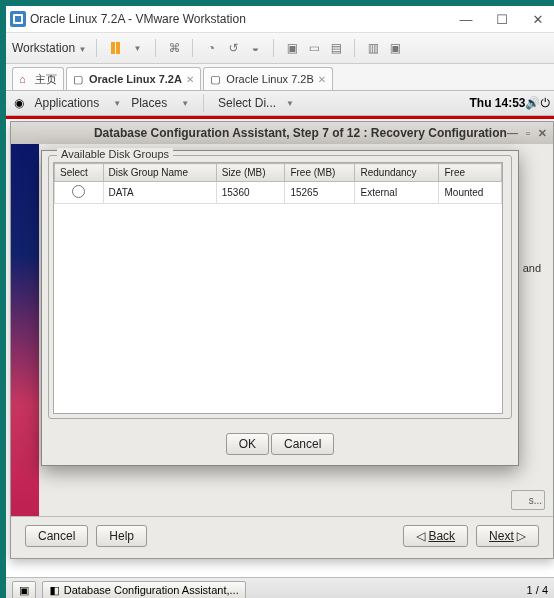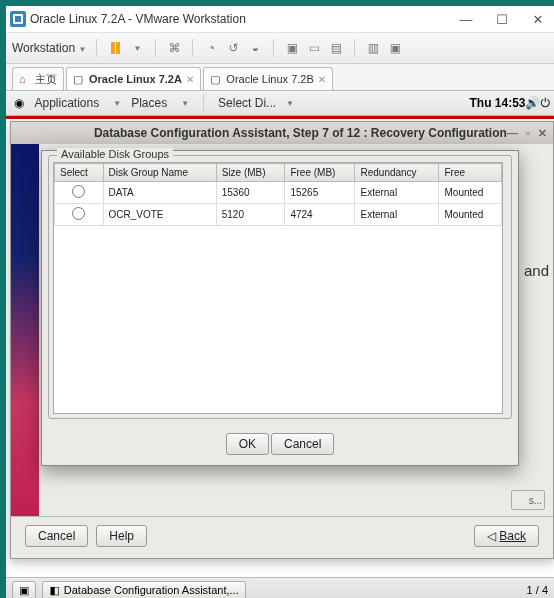--- a/index.html
+++ b/index.html
@@ -32,21 +32,21 @@
 .gnome-bar .right{margin-left:auto;display:flex;}
 .red-stripe{height:3px;background:#c00}
 
 .dbca{position:absolute;top:30px;left:4px;right:4px;height:436px;background:#eceae6;border:1px solid #999;box-shadow:0 4px 10px rgba(0,0,0,0.25)}
 .dbca-title{height:22px;background:linear-gradient(#dedcd8,#c8c5bf);display:flex;align-items:center;padding:0 6px;font-weight:bold;color:#333}
 .dbca-title .t{flex:1;text-align:right}
 .dbca-ctrl{display:flex;gap:8px;color:#666;font-size:11px}
 .dbca-body{position:relative;height:372px;display:flex}
 .dbca-left{width:28px;background:linear-gradient(180deg,#0b186a 0%,#12216c 30%,#c7355f 70%,#c01f52 100%)}
 .dbca-right{flex:1;position:relative;background:#eceae6}
-.and-text{position:absolute;right:4px;top:118px;font-size:15px;color:#333}
+.and-text{position:absolute;right:12px;top:118px;font-size:11px;color:#333}
 .sbtn{position:absolute;right:8px;top:346px;width:30px;height:18px;background:#eceae6;border:1px solid #aaa;border-radius:2px;font-size:10px;display:flex;align-items:center;justify-content:flex-end;padding-right:2px;color:#555}
 .dbca-foot{height:38px;border-top:1px solid #bbb;display:flex;align-items:center;padding:0 14px;gap:8px}
 .btn{background:linear-gradient(#fafaf8,#e2e0dc);border:1px solid #999;border-radius:3px;padding:3px 12px;font-size:12px;color:#222;display:inline-flex;align-items:center;gap:3px}
 .spacer{flex:1}
 
 .modal{position:absolute;left:30px;top:28px;width:476px;background:#eceae6;border:1px solid #888;box-shadow:0 6px 18px rgba(0,0,0,0.4)}
 .modal-title{height:24px;display:flex;align-items:center;justify-content:center;font-weight:bold;color:#333;background:#eceae6}
 .fieldset{margin:4px 6px 6px 6px;border:1px solid #aaa;border-radius:3px;padding:6px 8px 4px 4px;position:relative}
 .legend{position:absolute;top:-8px;left:8px;background:#eceae6;padding:0 4px;font-size:11px;color:#333}
 .tbl{width:100%;border-collapse:collapse;background:#fff;font-size:10px}
@@ -180,20 +180,24 @@
           <span class="sbtn">s...</span>
         </div>
       </div>
       <div class="dbca-foot">
         <span class="btn">Cancel</span>
         <span class="btn">Help</span>
         <span class="spacer"></span>
         <span class="btn">
             <span>◁</span> 
             <u>Back</u>
+          </span>
+        <span class="btn">
+            <u>Next</u> 
+            <span>▷</span>
           </span>
       </div>
 
       <div class="modal">
         <div class="fieldset">
           <span class="legend">Available Disk Groups</span>
           <div class="tblwrap">
             <table class="tbl">
               <thead>
                   <tr>
@@ -207,28 +211,20 @@
                 </thead>
               <tbody id="rows">
                   <tr>
                     <td style="text-align:center"><span class="radio"></span></td>
                     <td>DATA</td>
                     <td>15360</td>
                     <td>15265</td>
                     <td>External</td>
                     <td>Mounted</td>
                   </tr>
-                  <tr>
-                    <td style="text-align:center"><span class="radio"></span></td>
-                    <td>OCR_VOTE</td>
-                    <td>5120</td>
-                    <td>4724</td>
-                    <td>External</td>
-                    <td>Mounted</td>
-                  </tr>
                 </tbody>
             </table>
           </div>
         </div>
         <div class="modal-btns">
           <span class="btn">OK</span>
           <span class="btn">Cancel</span>
         </div>
       </div>
     </div>

